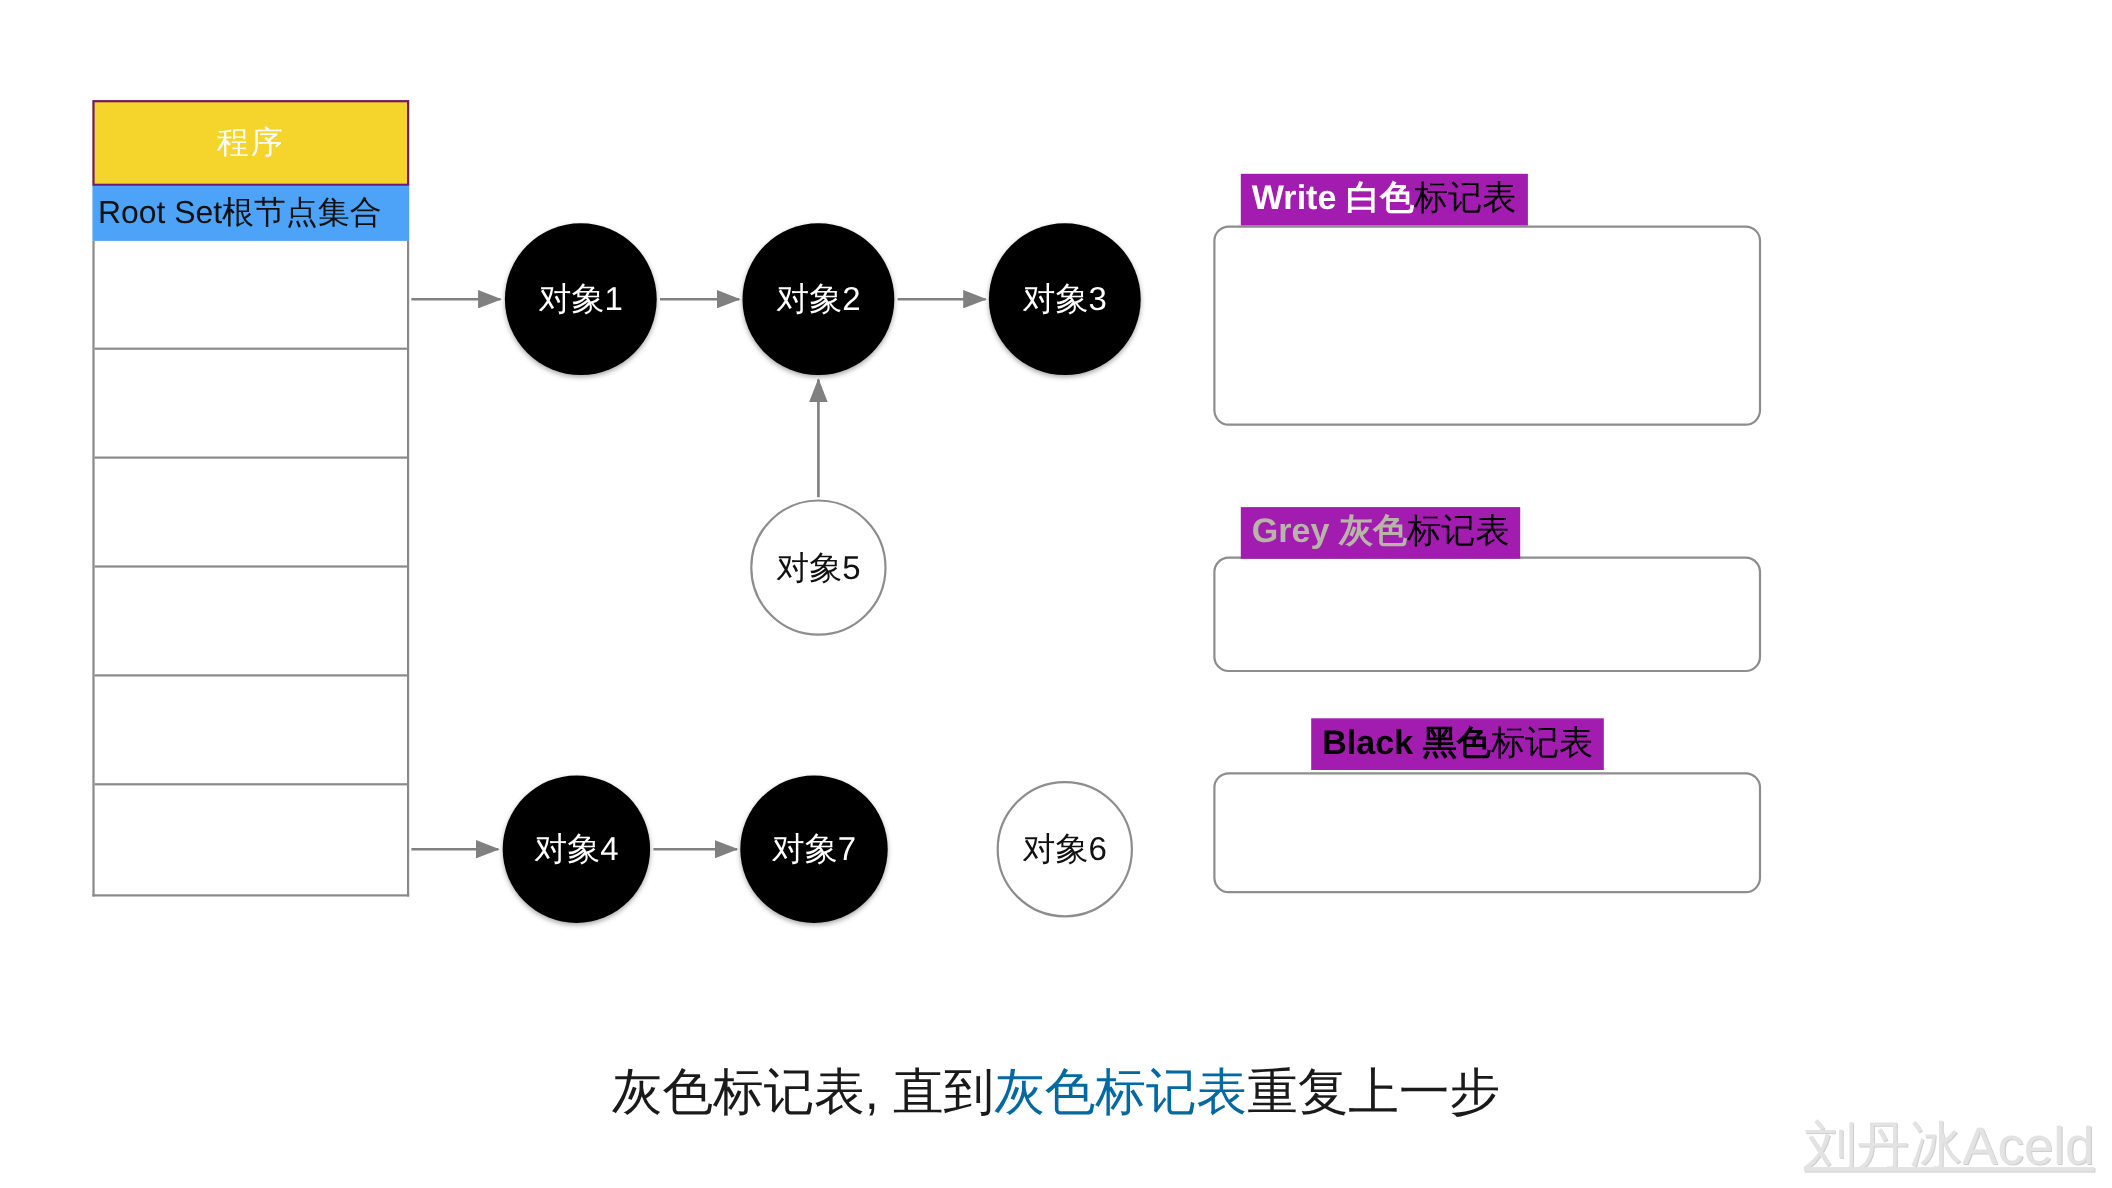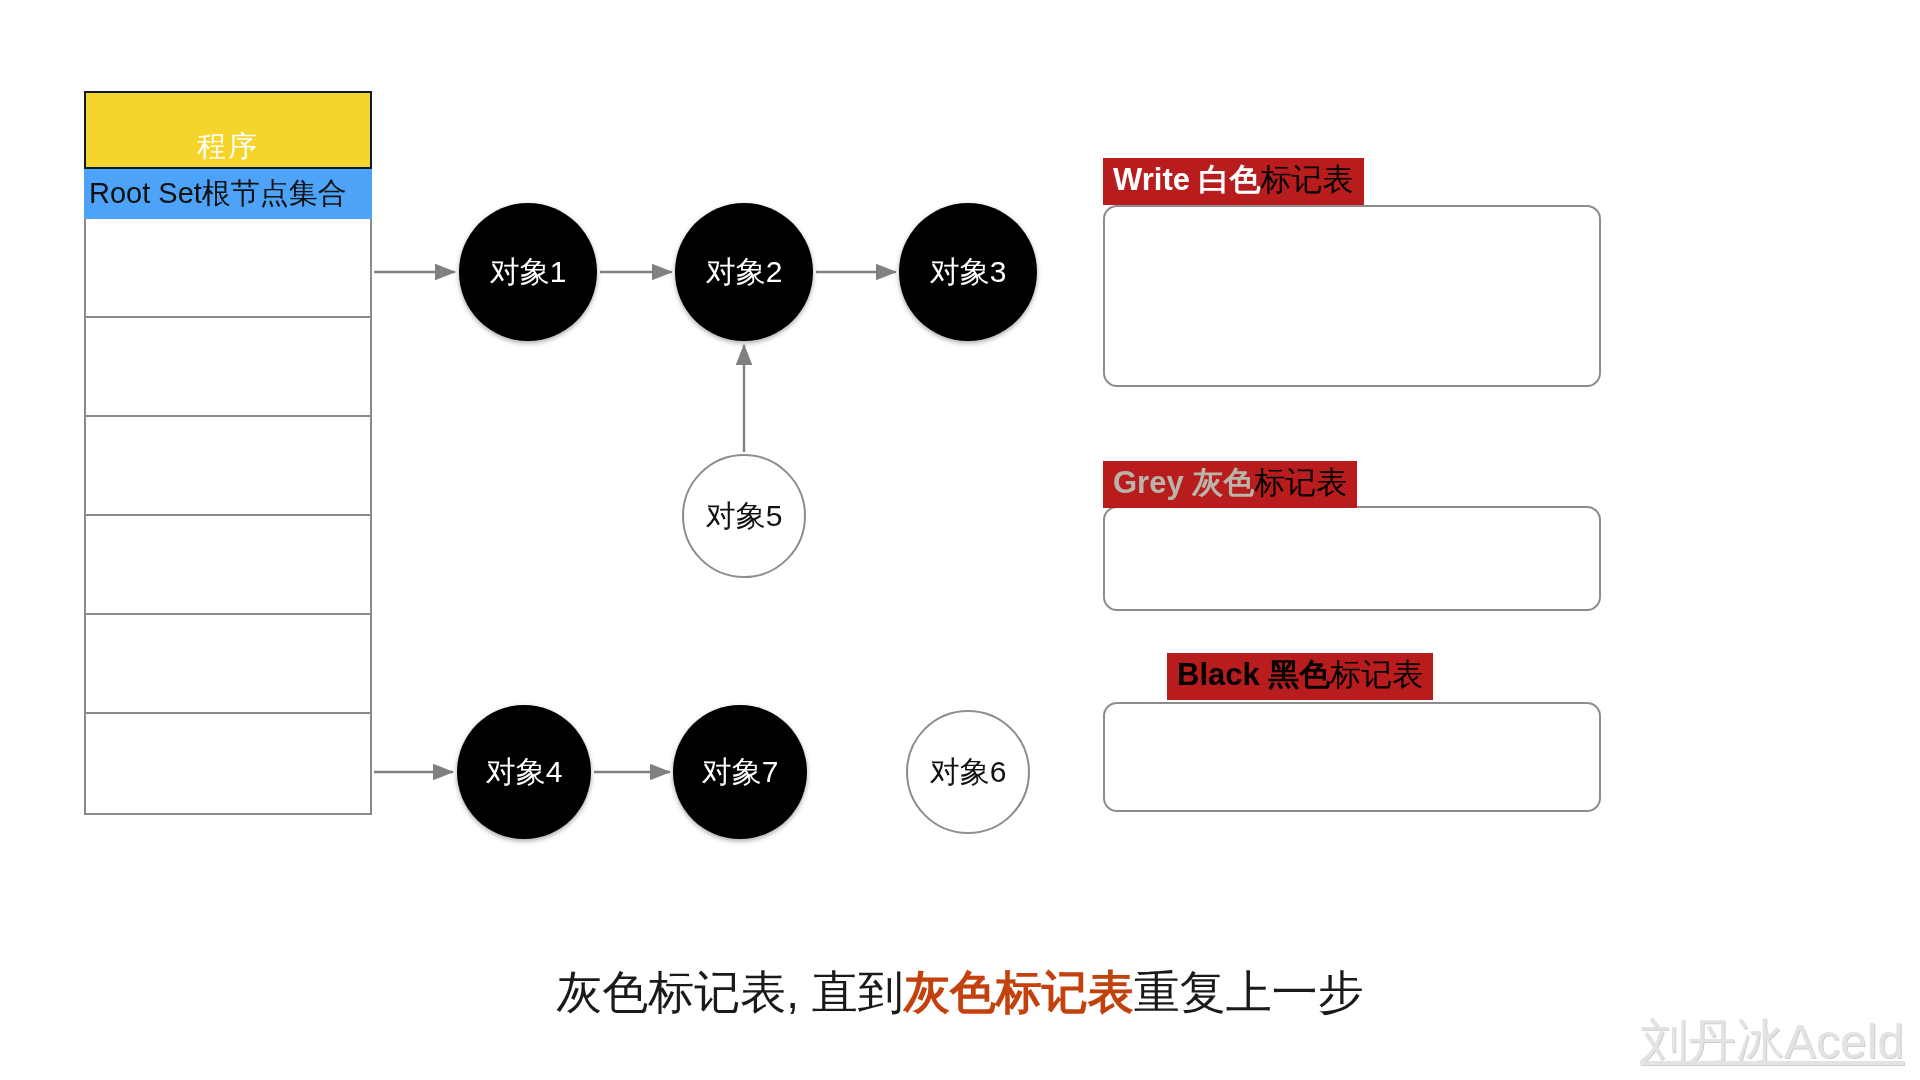--- a/index.html
+++ b/index.html
@@ -18,24 +18,24 @@
   
   #rootset-block {
     position: absolute;
     left: 84px;
     top: 91px;
     width: 288px;
   }
   #program-box {
     height: 78px;
     background: #F5D42B;
-    border: 2px solid #0f172a;
-    box-sizing: border-box;
-    display: flex;
-    align-items: flex-end;
+    border: 2px solid #701a75;
+    box-sizing: border-box;
+    display: flex;
+    align-items: center;
     justify-content: center;
   }
   #program-label {
     color: #ffffff;
     font-size: 29px;
     letter-spacing: 2px;
   }
   #rootset-header {
     height: 50px;
     background: #4DA3F7;
@@ -84,27 +84,28 @@
     color: #ffffff;
     box-shadow: 0 2px 5px rgba(0,0,0,0.35);
   }
   .node.white {
     background: #ffffff;
     color: #111111;
     border: 2px solid #8d8d8d;
   }
   .panel-title {
     position: absolute;
-    background: #b91c1c;
+    background: #a21caf;
     padding: 3px 10px 5px 10px;
     font-size: 31px;
     font-weight: bold;
     white-space: nowrap;
     line-height: 1.25;
     z-index: 3;
+    margin-left: 25px;
   }
   .panel-title .cn-tail { font-weight: normal; color: #000000; }
   .panel-body {
     position: absolute;
     background: #ffffff;
     border: 2px solid #8d8d8d;
     border-radius: 14px;
     box-sizing: border-box;
     z-index: 1;
   }
@@ -124,21 +125,21 @@
   #caption {
     position: absolute;
     left: 0;
     top: 962px;
     width: 1920px;
     text-align: center;
     font-size: 46px;
     color: #1a1a1a;
     white-space: nowrap;
   }
-  #caption .grey-part { color: #c2410c; font-weight: bold; }
+  #caption .grey-part { color: #0369a1; }
 
   
   #watermark {
     position: absolute;
     right: 16px;
     bottom: 6px;
     font-size: 48px;
     color: #e3e3e3;
     text-shadow: 1px 1px 0 #cfcfcf;
     white-space: nowrap;

